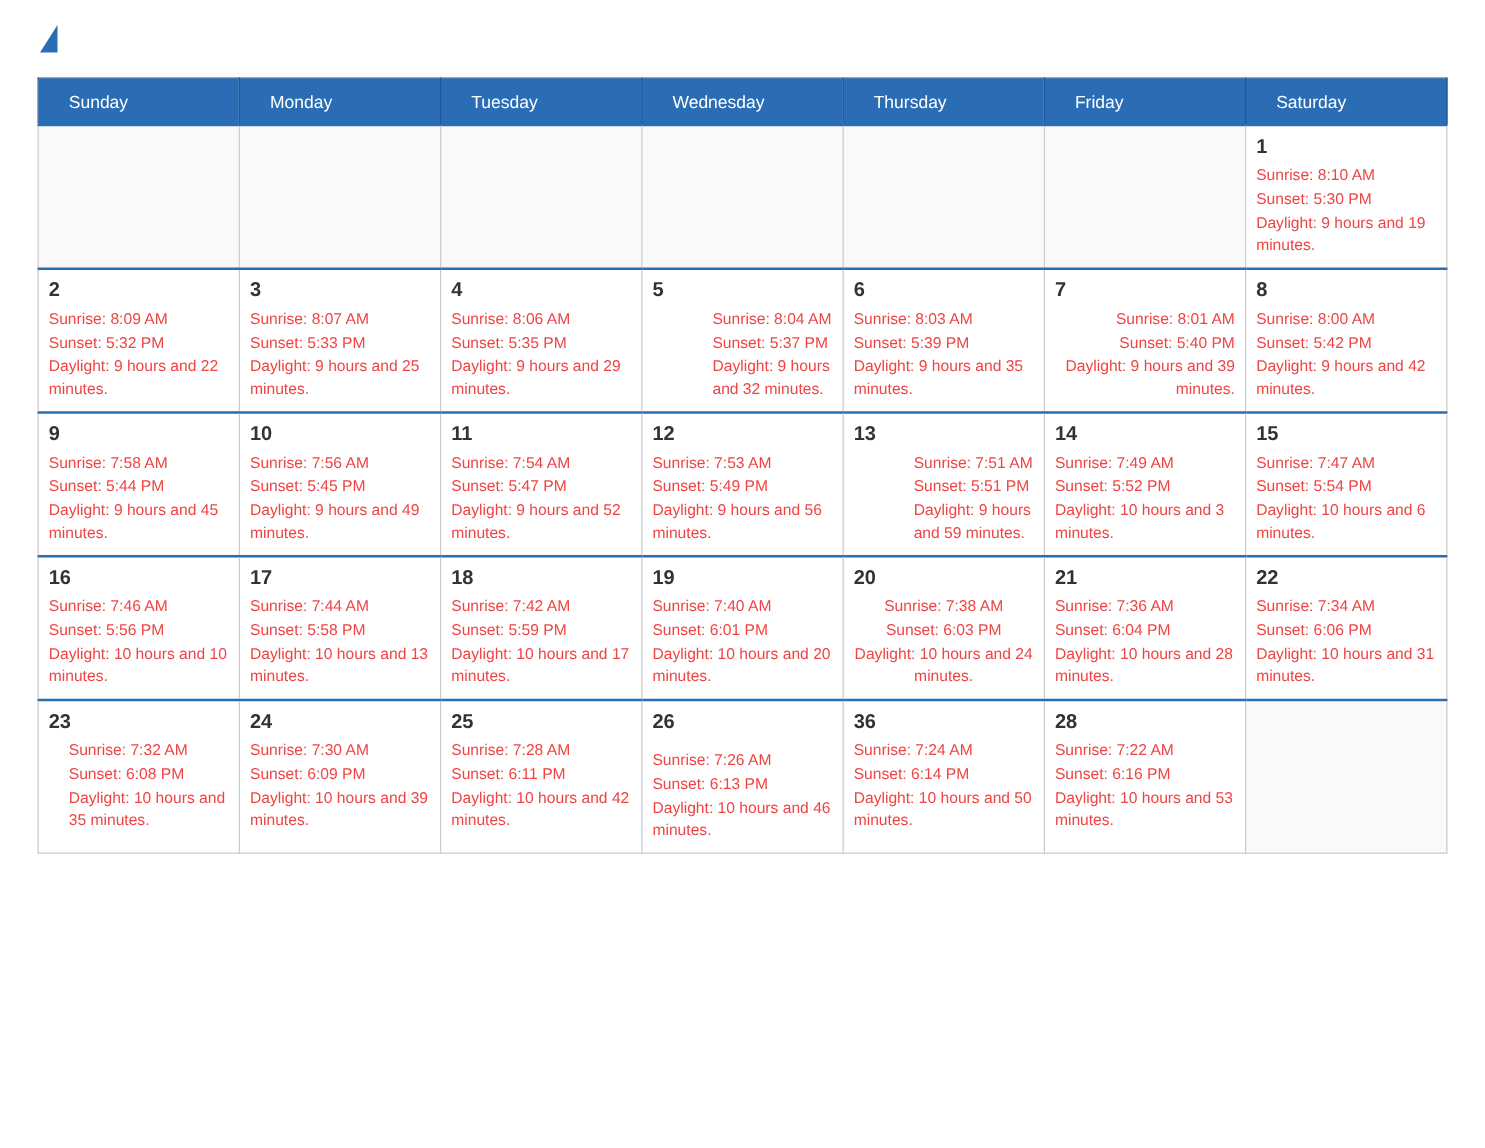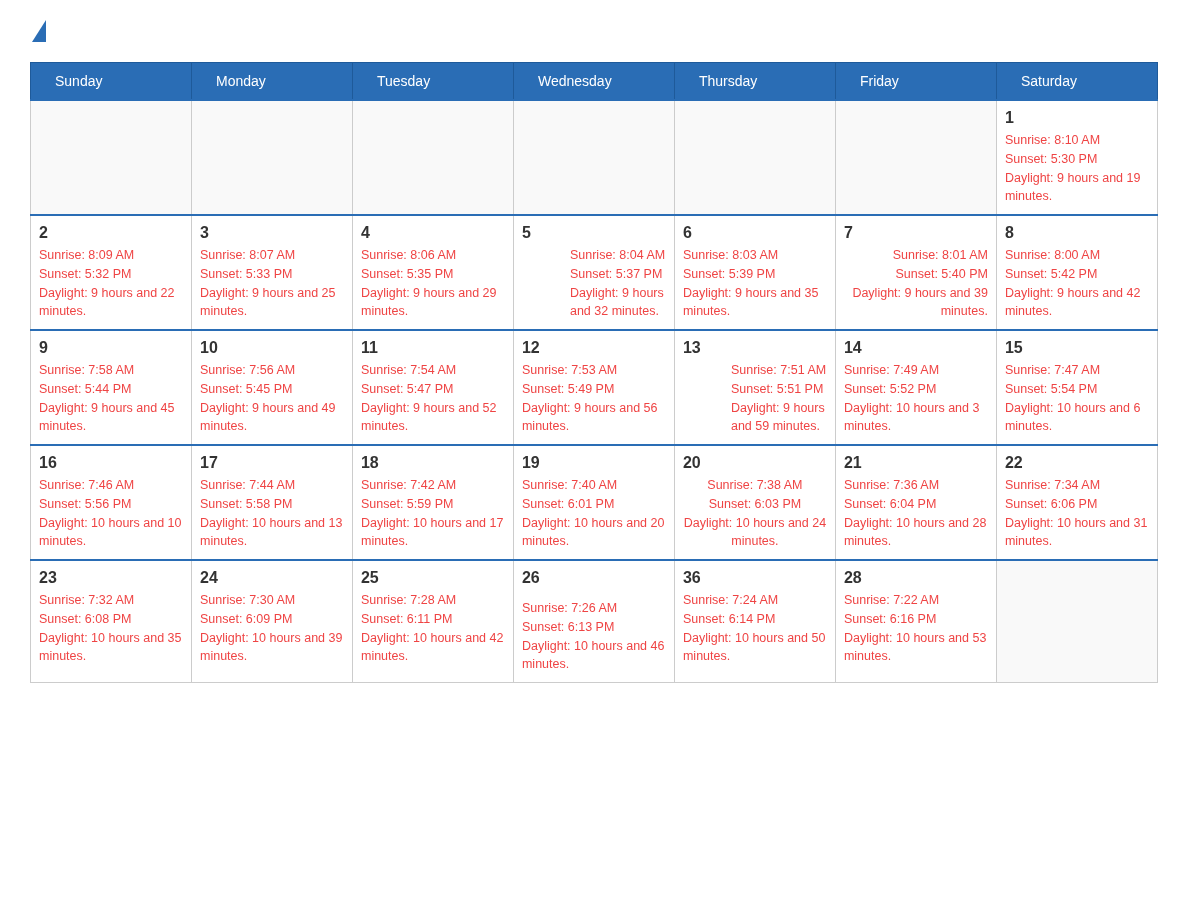--- a/index.html
+++ b/index.html
@@ -276,21 +276,21 @@
         <td>
           <span class="day-number">22</span>
           <div class="day-info" style="white-space: pre-line;">Sunrise: 7:34 AM
 Sunset: 6:06 PM
 Daylight: 10 hours and 31 minutes.</div>
         </td>
       </tr>
       <tr>
         <td>
           <span class="day-number">23</span>
-          <div class="day-info" style="white-space: pre-line;">Sunrise: 7:32 AM
+          <div class="day-info" style="white-space: pre-line; margin-left: 16px;">Sunrise: 7:32 AM
 Sunset: 6:08 PM
 Daylight: 10 hours and 35 minutes.</div>
         </td>
         <td>
           <span class="day-number">24</span>
           <div class="day-info" style="white-space: pre-line;">Sunrise: 7:30 AM
 Sunset: 6:09 PM
 Daylight: 10 hours and 39 minutes.</div>
         </td>
         <td>

